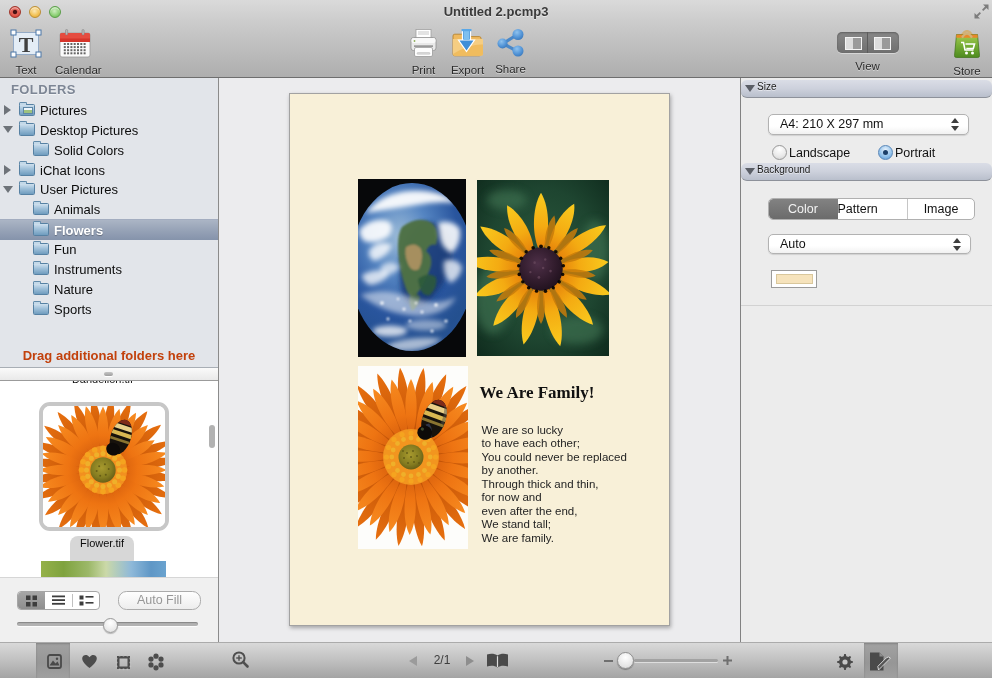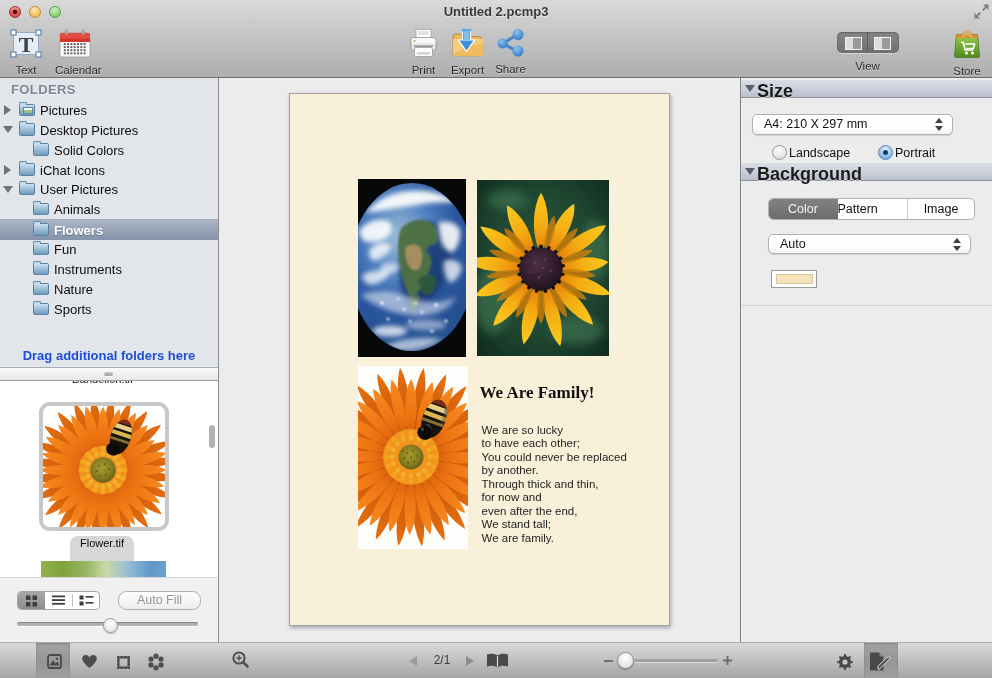--- a/index.html
+++ b/index.html
@@ -19,21 +19,21 @@
 .frow{left:0;width:218px;height:20px;font-size:13px;color:#0c0c0c;}
 .frow .txt{position:absolute;top:3px;}
 .frow.sel{background:linear-gradient(180deg,#abb5c5 0,#97a3b7 50%,#8593ab 100%);border-top:1px solid #a3adc0;}
 .frow.sel .txt{color:#fff;font-weight:bold;text-shadow:0 1px 1px rgba(0,0,0,.3);}
 .disc{position:absolute;width:0;height:0;}
 .disc.r{border-left:7px solid #6e7379;border-top:5px solid transparent;border-bottom:5px solid transparent;left:4px;top:5px;}
 .disc.d{border-top:7px solid #6e7379;border-left:5px solid transparent;border-right:5px solid transparent;left:3px;top:6.5px;}
 .fold{position:absolute;top:3.5px;width:16px;height:12.5px;background:linear-gradient(180deg,#cfe0ee 0,#9fc0d9 45%,#6f9cbe 100%);border:1px solid #5681a3;border-radius:1.5px;box-sizing:border-box;}
 .fold:before{content:"";position:absolute;left:-1px;top:-3px;width:6px;height:2px;background:#c3d8e8;border:1px solid #6089a9;border-bottom:none;border-radius:1.5px 1.5px 0 0;}
 .fold.pic:after{content:"";position:absolute;left:2.5px;top:2px;width:8px;height:5px;background:linear-gradient(180deg,#eef6fb 0 40%,#9ec27f 40%);border:0.5px solid #5e87a7;}
-#drag-hint{left:0;top:270px;width:218px;text-align:center;font-size:13px;font-weight:bold;color:#1d4ed8;}
+#drag-hint{left:0;top:270px;width:218px;text-align:center;font-size:13px;font-weight:bold;color:#c2410c;}
 #side-div1{left:0;top:289px;width:218px;height:1px;background:#a8aeb5;}
 #splitter{left:0;top:290px;width:218px;height:12px;background:linear-gradient(180deg,#fafafa,#e9e9e9);border-bottom:1px solid #9b9b9b;}
 #grip{left:104px;top:294px;width:9px;height:4px;border-radius:2px;background:linear-gradient(180deg,#c5c5c5,#9e9e9e);box-shadow:0 1px 0 #fff;}
 #browser{left:0;top:303px;width:218px;height:196px;background:#fff;overflow:hidden;}
 #dand{left:0;top:-8.5px;width:205px;text-align:center;font-size:11px;color:#101010;}
 #thumbbox{left:39px;top:21px;width:122px;height:121px;border:4px solid #c7c7c7;border-radius:11px;background:#fff;overflow:hidden;}
 #flabel{left:70px;top:155px;width:64px;height:32px;background:#d7d7d7;border-radius:8px;text-align:center;font-size:11px;line-height:15px;color:#0c0c0c;}
 #greenstrip{left:41px;top:180px;width:125px;height:16px;background:linear-gradient(90deg,#95b149 0,#7fa33e 18%,#9cb869 38%,#cbd9a8 52%,#8fb9d9 72%,#5f97c6 88%,#6aa3cf 100%);}
 #sscroll{left:209px;top:44px;width:6px;height:23px;background:#b2b2b2;border-radius:3px;}
 #controls{left:0;top:499px;width:218px;height:64px;background:#f0f0f0;border-top:1px solid #d6d6d6;}
@@ -46,29 +46,29 @@
 
 #canvas{left:219px;top:78px;width:521px;height:564px;background:#ececee;}
 #page{left:69.5px;top:14.5px;width:379px;height:531px;background:#f8f0d8;border:1px solid #a2a2a2;box-shadow:1px 2px 4px rgba(0,0,0,.3);}
 #img-earth{left:68.5px;top:85.5px;width:108px;height:178px;}
 #img-sun{left:187.5px;top:86.5px;width:132px;height:176px;}
 #img-orange{left:68px;top:272.5px;width:110px;height:183px;}
 #headline{left:190px;top:289px;font-family:"Liberation Serif",serif;font-weight:bold;font-size:17px;color:#101010;}
 #poem{left:192px;top:330px;white-space:nowrap;font-size:11.5px;line-height:13.55px;color:#242424;}
 
 #rpanel{left:740px;top:78px;width:251px;height:564px;background:#ececec;border-left:1px solid #828282;}
-.phead{left:0;width:251px;height:17px;background:linear-gradient(180deg,#dadde6 0,#cdd1dc 50%,#b9bfcc 100%);border-bottom:1px solid #8d919a;font-size:18px;font-weight:bold;color:#1a1a1a;text-shadow:0 1px 0 rgba(255,255,255,.55);}
+.phead{left:0;width:251px;height:17px;background:linear-gradient(180deg,#dadde6 0,#cdd1dc 50%,#b9bfcc 100%);border-bottom:1px solid #8d919a;font-size:10px;font-weight:normal;color:#1a1a1a;text-shadow:0 1px 0 rgba(255,255,255,.55);border-radius:6px;}
 .phead .tri{position:absolute;left:3.5px;top:5px;width:0;height:0;border-top:7px solid #5a5e66;border-left:5px solid transparent;border-right:5px solid transparent;}
 .phead .htxt{position:absolute;left:16px;top:1px;}
 .combo{background:linear-gradient(180deg,#ffffff 0,#ffffff 60%,#f1f1f1 100%);border:1px solid #b2b2b2;border-radius:5px;box-shadow:0 1px 1px rgba(0,0,0,.12);font-size:12.5px;color:#111;}
 .combo .ct{position:absolute;left:11px;top:2.5px;}
 .stepper{position:absolute;right:8px;top:2px;width:9px;height:15px;}
 .stepper:before{content:"";position:absolute;left:0;top:1px;border-bottom:5px solid #3e3e3e;border-left:4.5px solid transparent;border-right:4.5px solid transparent;}
 .stepper:after{content:"";position:absolute;left:0;bottom:1px;border-top:5px solid #3e3e3e;border-left:4.5px solid transparent;border-right:4.5px solid transparent;}
-#combo-a4{left:11px;top:35.5px;width:199px;height:19px;}
+#combo-a4{left:27px;top:35.5px;width:199px;height:19px;}
 .radio{width:13px;height:13px;border-radius:50%;background:radial-gradient(circle at 50% 25%,#ffffff,#e9e9e9 60%,#cfcfcf);border:1px solid #989898;}
 .radio.on{background:radial-gradient(circle at 50% 30%,#e8f2fc,#8fc0ea 60%,#5694cf);border:1px solid #5a87b8;}
 .radio.on:after{content:"";position:absolute;left:4px;top:4px;width:5px;height:5px;border-radius:50%;background:#1c3f68;}
 .rlbl{font-size:12.5px;color:#111;}
 #bg-tabs{left:26.5px;top:120px;width:205px;height:20px;background:#fff;border:1px solid #b0b0b0;border-radius:5px;font-size:12.5px;}
 #tab-color{position:absolute;left:0;top:0;width:69px;height:20px;background:linear-gradient(180deg,#828282,#6b6b6b);border-radius:4.5px 0 0 4.5px;color:#f2f2f2;text-align:center;line-height:20px;}
 #tab-pattern{position:absolute;left:69px;top:0;width:69px;height:20px;color:#111;text-align:left;line-height:20px;}
 #tab-image{position:absolute;left:138px;top:0;width:67px;height:20px;color:#111;text-align:center;line-height:20px;border-left:1px solid #c6c6c6;}
 #combo-solid{left:27px;top:155.5px;width:201px;height:18px;}
 #swatch{left:30px;top:191.5px;width:44px;height:16px;background:#fff;border:1px solid #9b9b9b;}

